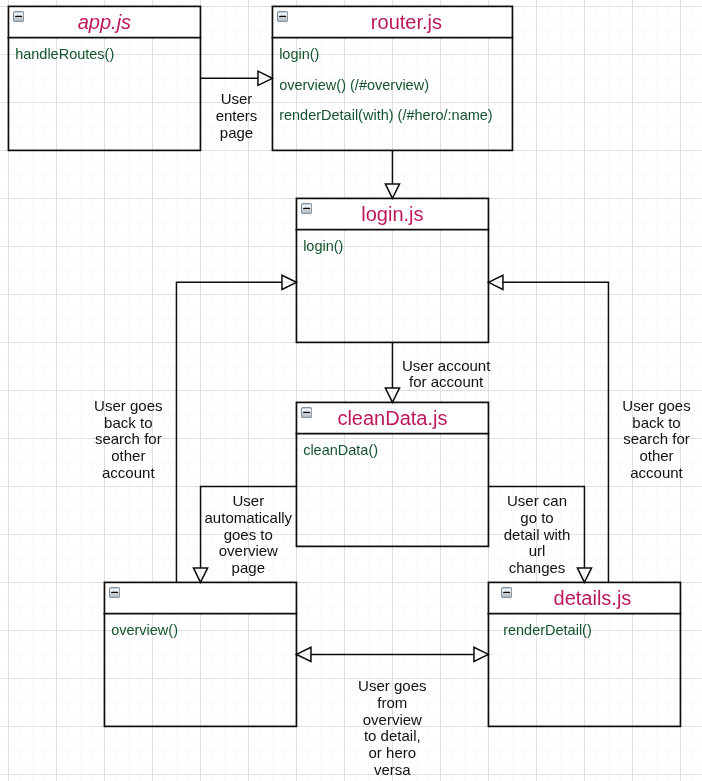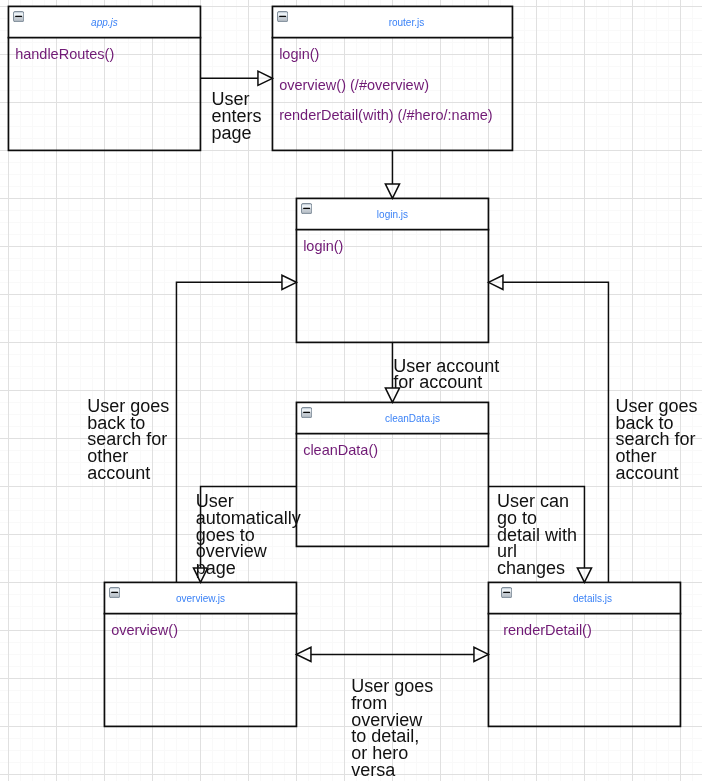--- a/index.html
+++ b/index.html
@@ -6,27 +6,27 @@
   html,body{margin:0;padding:0;background:#ffffff;}
   body{width:702px;height:781px;overflow:hidden;
        font-family:"Liberation Sans",sans-serif;}
   #canvas{position:relative;width:702px;height:781px;background:#ffffff;}
   #gridlayer,#edgelayer,#framelayer,#headerfills,#nodelayer,#labellayer{
        position:absolute;left:0;top:0;width:702px;height:781px;
        pointer-events:none;}
   .node{position:absolute;box-sizing:border-box;}
   .node-title{position:absolute;left:0;top:0.9px;width:100%;
        display:flex;align-items:center;justify-content:center;
-       font-size:10px;color:#3b82f6;}
+       font-size:20px;color:#be185d;}
   .node-title.italic{font-style:italic;}
   .collapse-icon{position:absolute;left:4.3px;top:4.7px;width:11.2px;height:11.2px;line-height:0;}
-  .member{position:absolute;left:6.7px;font-size:14.5px;color:#701a75;
+  .member{position:absolute;left:6.7px;font-size:14.5px;color:#14532d;
        white-space:nowrap;line-height:1;}
-  .edge-label{position:absolute;font-size:18px;color:#111111;
-       text-align:left;white-space:nowrap;
+  .edge-label{position:absolute;font-size:15px;color:#111111;
+       text-align:center;white-space:nowrap;
        transform:translateX(-50%);}
   .edge-label div{line-height:16.7px;}
 </style>
 </head>
 <body>
 
 <div id="canvas">
   <svg id="gridlayer" width="702" height="781" viewBox="0 0 702 781">
       <g stroke="#f9f9f9" stroke-width="1" shape-rendering="crispEdges">
         <line x1="20.5" y1="0" x2="20.5" y2="781"></line>
@@ -302,42 +302,41 @@
           <stop offset="0.47" stop-color="#d5dbe1"></stop>
           <stop offset="0.59" stop-color="#bfc6cd"></stop>
           <stop offset="0.71" stop-color="#c7ced5"></stop>
           <stop offset="0.87" stop-color="#b5bdc5"></stop>
           <stop offset="1.00" stop-color="#96a2ad"></stop>
         </linearGradient>
       </defs>
       <rect x="1.0" y="1.0" width="21.0" height="21.0" rx="3.2" ry="3.2" fill="url(#icongrad-cleanData)" stroke="#7e8c98" stroke-width="2.0"></rect>
       <rect x="4.4" y="9.6" width="14.3" height="2.8" rx="1.2" ry="1.2" fill="#080808"></rect>
     </svg></span>
-        <div class="node-title" style="height: 31.2px; padding-left: 20px;">cleanData.js</div>
+        <div class="node-title" style="height: 31.2px;">cleanData.js</div>
         <div class="member" style="top: 40.9px;">cleanData()</div>
       </div>
       <div class="node" style="left: 104.45px; top: 582.4px; width: 192px; height: 144px;">
         <span class="collapse-icon"><svg viewBox="0 0 23 23" width="11.2" height="11.2">
       <defs>
         <linearGradient id="icongrad-overview" x1="0" y1="0" x2="0" y2="1">
           <stop offset="0.00" stop-color="#97a3ae"></stop>
           <stop offset="0.11" stop-color="#cfd8e0"></stop>
           <stop offset="0.23" stop-color="#f1f6fa"></stop>
           <stop offset="0.35" stop-color="#eef3f7"></stop>
           <stop offset="0.47" stop-color="#d5dbe1"></stop>
           <stop offset="0.59" stop-color="#bfc6cd"></stop>
           <stop offset="0.71" stop-color="#c7ced5"></stop>
           <stop offset="0.87" stop-color="#b5bdc5"></stop>
           <stop offset="1.00" stop-color="#96a2ad"></stop>
         </linearGradient>
       </defs>
       <rect x="1.0" y="1.0" width="21.0" height="21.0" rx="3.2" ry="3.2" fill="url(#icongrad-overview)" stroke="#7e8c98" stroke-width="2.0"></rect>
       <rect x="4.4" y="9.6" width="14.3" height="2.8" rx="1.2" ry="1.2" fill="#080808"></rect>
     </svg></span>
-        <div class="node-title" style="height: 31.2px;">overview.js</div>
         <div class="member" style="top: 40.9px;">overview()</div>
       </div>
       <div class="node" style="left: 488.45px; top: 582.4px; width: 192px; height: 144px; margin-left: 8px;">
         <span class="collapse-icon"><svg viewBox="0 0 23 23" width="11.2" height="11.2">
       <defs>
         <linearGradient id="icongrad-details" x1="0" y1="0" x2="0" y2="1">
           <stop offset="0.00" stop-color="#97a3ae"></stop>
           <stop offset="0.11" stop-color="#cfd8e0"></stop>
           <stop offset="0.23" stop-color="#f1f6fa"></stop>
           <stop offset="0.35" stop-color="#eef3f7"></stop>

